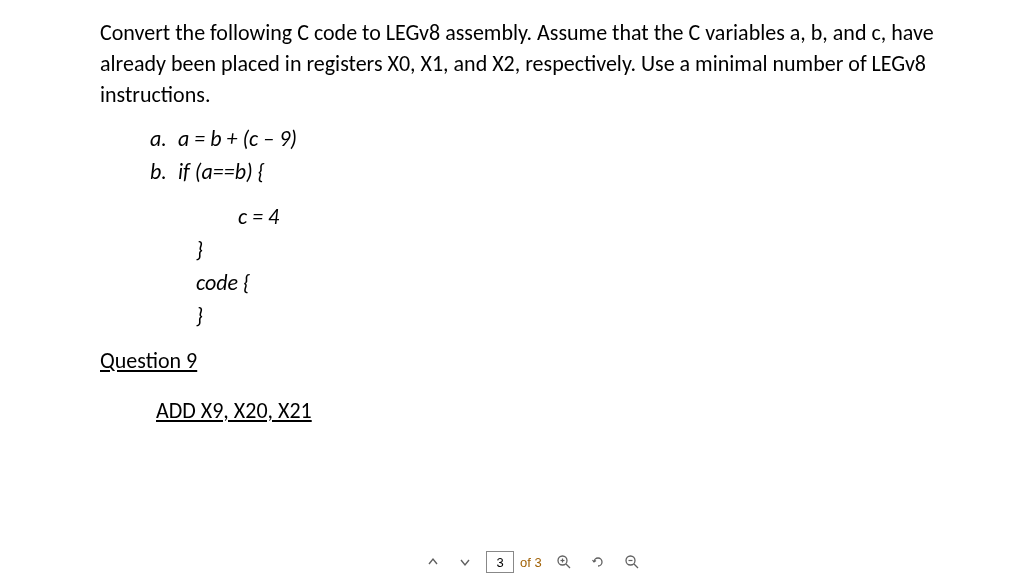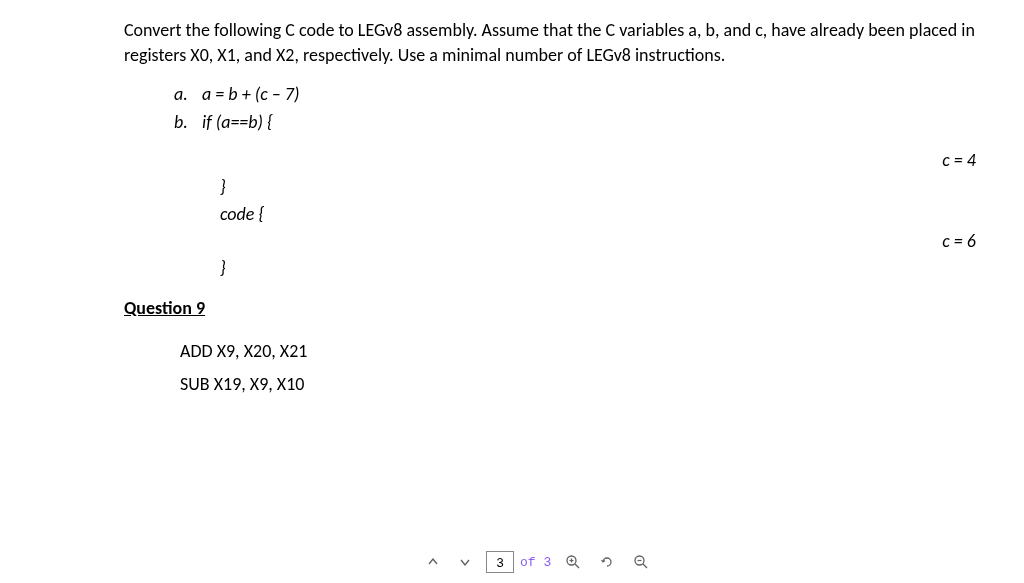--- a/index.html
+++ b/index.html
@@ -9,24 +9,23 @@
     }
     body {
       font-family: Calibri, Arial, sans-serif;
       background: #ffffff;
       width: 1024px;
       height: 583px;
       position: relative;
       color: #000;
     }
     .content {
-      padding: 18px 48px 0 100px;
-      font-size: 18px;
+      padding: 18px 84px 0 100px;
+      font-size: 22px;
       line-height: 1.4;
-      margin-left: 24px;
     }
     .intro {
       margin-bottom: 14px;
     }
     .list {
       margin-left: 50px;
       margin-bottom: 12px;
     }
     .list-item {
       display: flex;
@@ -39,37 +38,37 @@
     .list-content {
       font-style: italic;
     }
     .code-block {
       margin-left: 78px;
       font-style: italic;
       line-height: 1.5;
     }
     .code-block .indent {
       margin-left: 60px;
-      text-align: right;
     }
     .code-brace {
       margin-left: 18px;
     }
     .question-heading {
-      font-weight: bold;
+      font-weight: normal;
       text-decoration: underline;
       margin-top: 14px;
       margin-bottom: 14px;
     }
     .q9-intro {
       margin-bottom: 14px;
     }
     .asm-block {
       margin-left: 56px;
       line-height: 1.85;
+      text-decoration: underline;
     }
     .toolbar {
       position: absolute;
       bottom: 10px;
       left: 422px;
       display: flex;
       align-items: center;
       gap: 10px;
       font-size: 13px;
       color: #606060;
@@ -82,64 +81,61 @@
     }
     .toolbar .page-input {
       width: 28px;
       height: 22px;
       text-align: center;
       border: 1px solid #888;
       font-size: 13px;
       font-family: inherit;
     }
     .toolbar .of-label {
-      color: #8b5cf6;
+      color: #a16207;
       margin-left: -4px;
-      font-family: Liberation Mono, monospace;
     }
     .toolbar .zoom-icon {
       cursor: pointer;
       padding: 2px 4px;
       color: #606060;
     }
     .toolbar svg {
       display: block;
     }
   </style>
 </head>
 <body>
 
 <div class="content">
   <div class="intro">Convert the following C code to LEGv8 assembly. Assume that the C variables a, b, and c, have already been placed in registers X0, X1, and X2, respectively. Use a minimal number of LEGv8 instructions.</div>
 
   <div class="list">
     <div class="list-item">
       <div class="list-label">a.</div>
-      <div class="list-content">a = b + (c – 7)</div>
+      <div class="list-content">a = b + (c – 9)</div>
     </div>
     <div class="list-item">
       <div class="list-label">b.</div>
       <div class="list-content">if (a==b) {</div>
     </div>
   </div>
 
   <div class="code-block">
     <div class="indent">c = 4</div>
     <div class="code-brace">}</div>
     <div class="code-brace">code {</div>
-    <div class="indent">c = 6</div>
     <div class="code-brace">}</div>
   </div>
 
   <div class="question-heading">Question 9</div>
 
 
   <div class="asm-block">
     <div>ADD X9, X20, X21</div>
-    <div>SUB X19, X9, X10</div>
   </div>
 </div>
 
 <div class="toolbar">
   <span class="arrow">
     <svg width="14" height="14" viewBox="0 0 14 14">
         <path d="M3 9 L7 4 L11 9" stroke="#606060" stroke-width="1.4" fill="none"></path>
       </svg>
   </span>
   <span class="arrow">

